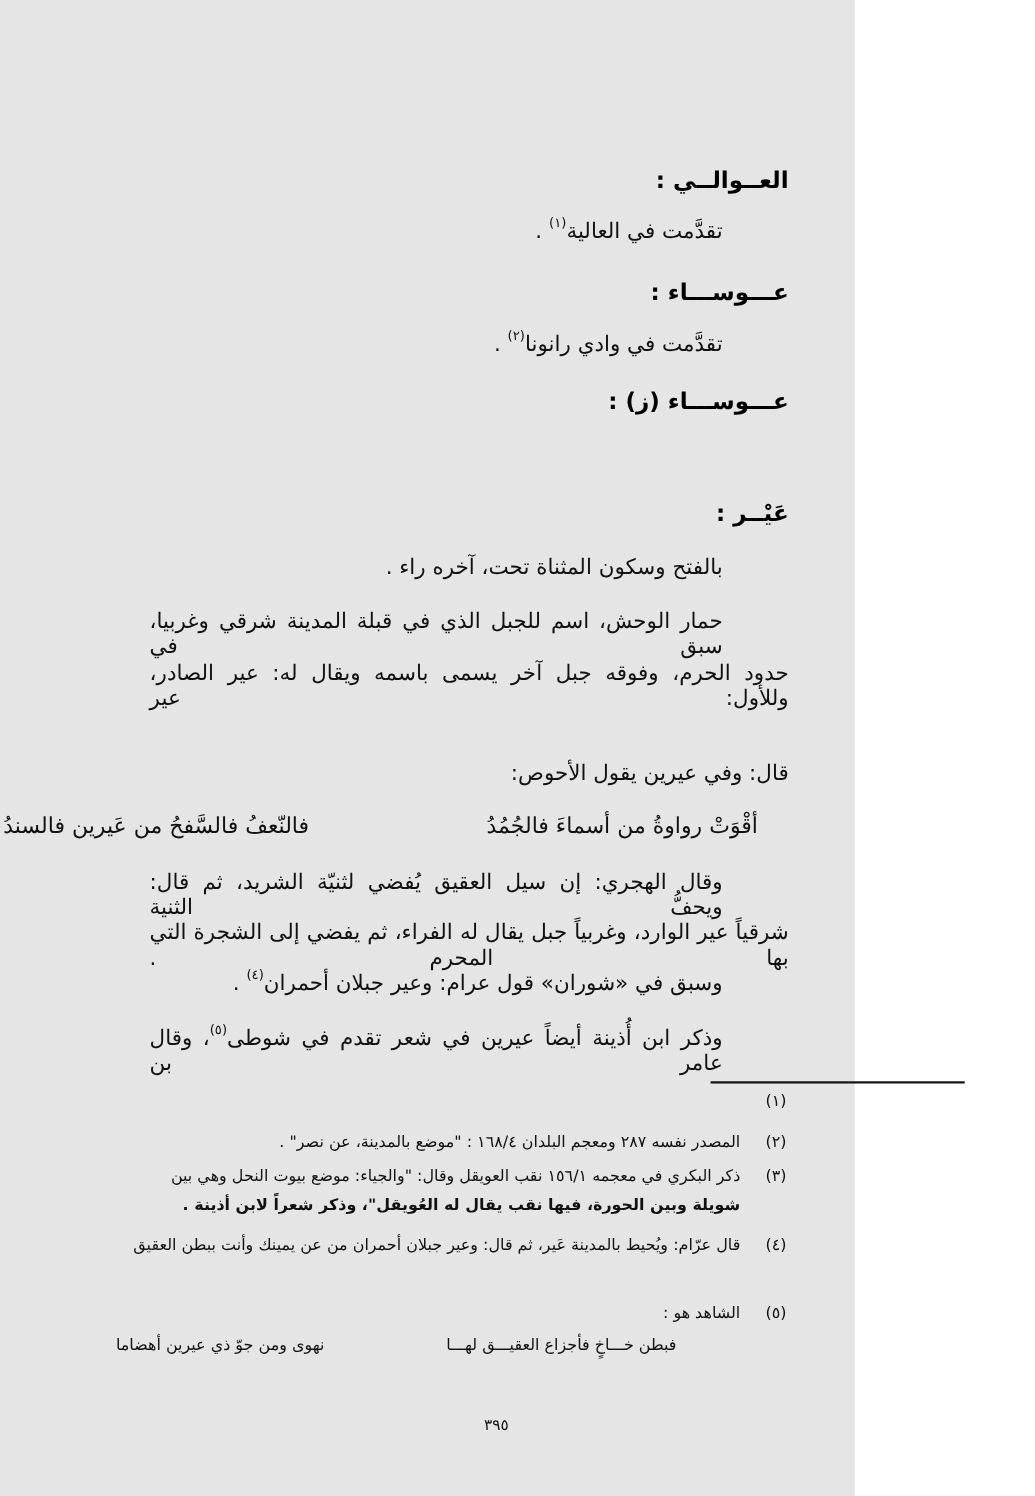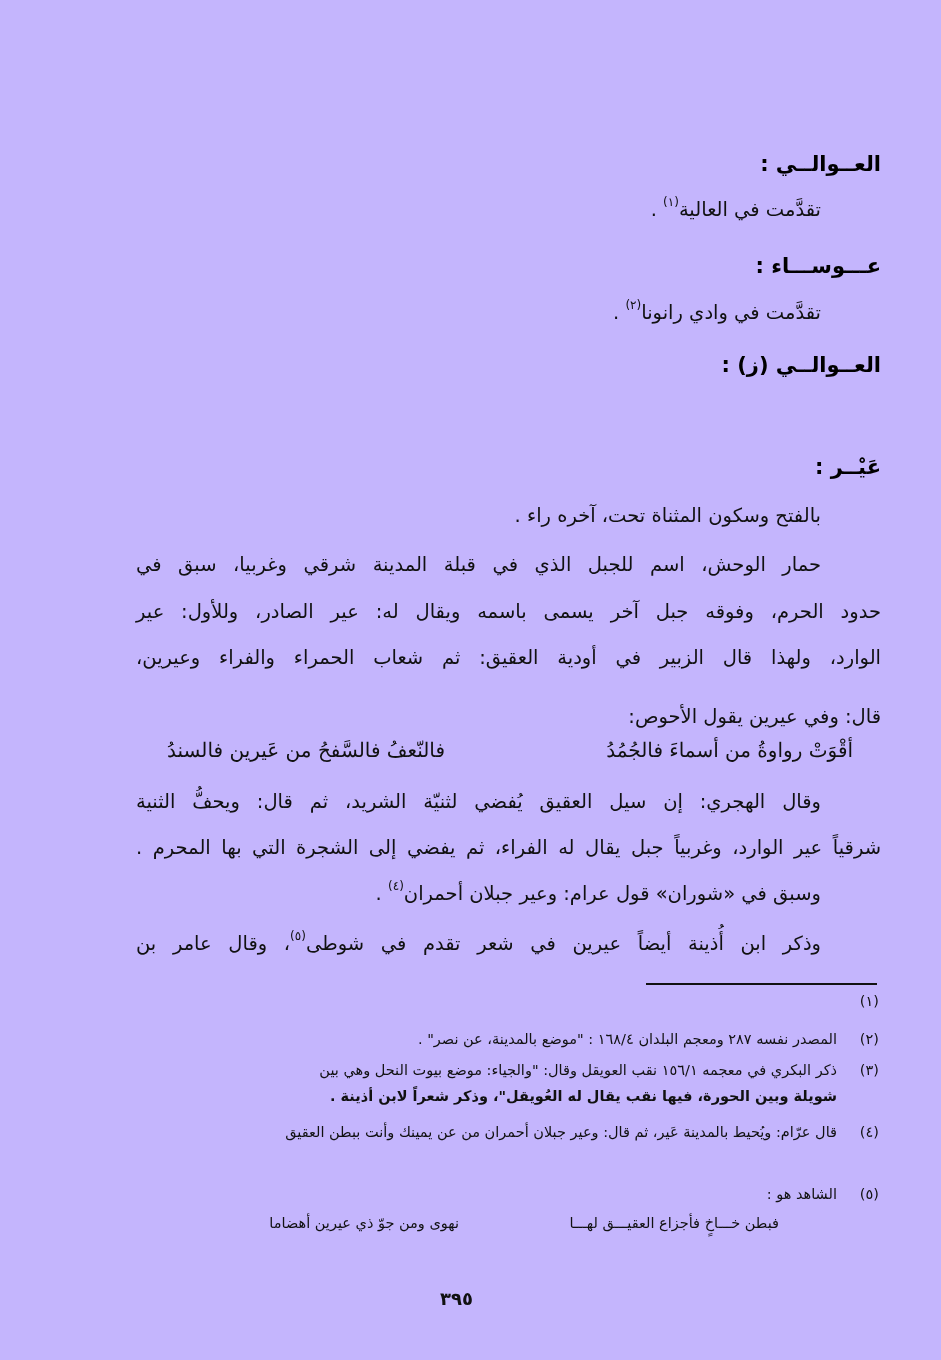--- a/index.html
+++ b/index.html
@@ -2,22 +2,22 @@
 <html lang="ar" dir="rtl"><head>
   <meta charset="utf-8">
   <style>
     html, body { margin: 0; padding: 0; background: #ffffff; }
     body {
       width: 941px; height: 1360px; position: relative; overflow: hidden;
       font-family: "DejaVu Serif", "Liberation Serif", serif;
       color: #111111;
     }
     .page {
-      position: absolute; left: 0; top: 0; width: 941px; height: 1360px;
-      background: #c4b5fd;
+      position: absolute; left: 0; top: 0; width: 777px; height: 1360px;
+      background: #e5e5e5;
     }
     .abs { position: absolute; white-space: nowrap; direction: rtl; }
     .entry-title {
       font-family: "DejaVu Sans", "Liberation Sans", sans-serif;
       font-weight: bold; font-size: 21px; color: #000;
     }
     .body-line {
       font-family: "DejaVu Sans", "Liberation Sans", sans-serif;
       font-size: 19.5px; color: #111;
     }
@@ -34,42 +34,41 @@
       background: #111;
     }
     .fn-line {
       font-family: "DejaVu Sans", "Liberation Sans", sans-serif;
       font-size: 14.5px; color: #111;
     }
     .fn-num { position: absolute; right: 0; }
     .fn-text { position: absolute; right: 42px; }
     .page-number {
       font-family: "DejaVu Sans", "Liberation Sans", sans-serif;
-      font-weight: bold; font-size: 18px; color: #111; letter-spacing: 3px; text-align: center;
+      font-weight: normal; font-size: 14px; color: #111; letter-spacing: 3px; text-align: center;
     }
   </style>
 </head>
 <body>
 
 <div class="page">
 
   <div class="abs entry-title" style="right:60px; top:152px;">العــوالــي :</div>
   <div class="abs body-line" style="right:120px; top:198px;"><span>تقدَّمت في العالية</span><sup class="fn">(١)</sup><span> .</span></div>
 
   <div class="abs entry-title" style="right:60px; top:254px;">عـــوســـاء :</div>
   <div class="abs body-line" style="right:120px; top:301px;"><span>تقدَّمت في وادي رانونا</span><sup class="fn">(٢)</sup><span> .</span></div>
 
-  <div class="abs entry-title" style="right:60px; top:353px;">العــوالــي (ز) :</div>
+  <div class="abs entry-title" style="right:60px; top:353px;">عـــوســـاء (ز) :</div>
 
   <div class="abs entry-title" style="right:60px; top:455px;">عَيْــر :</div>
   <div class="abs body-line" style="right:120px; top:504px;">بالفتح وسكون المثناة تحت، آخره راء .</div>
   <div class="abs body-line justify" style="right:120px; left:136px; top:553px;">حمار الوحش، اسم للجبل الذي في قبلة المدينة شرقي وغربيا، سبق في</div>
   <div class="abs body-line justify" style="right:60px; left:136px; top:600px;">حدود الحرم، وفوقه جبل آخر يسمى باسمه ويقال له: عير الصادر، وللأول: عير</div>
-  <div class="abs body-line justify" style="right:60px; left:136px; top:646px;">الوارد، ولهذا قال الزبير في أودية العقيق: ثم شعاب الحمراء والفراء وعيرين،</div>
-  <div class="abs body-line" style="right:60px; top:691px;margin-top:14px;">قال: وفي عيرين يقول الأحوص:</div>
+  <div class="abs body-line" style="right:60px; top:691px;">قال: وفي عيرين يقول الأحوص:</div>
 
   <div class="abs verse" style="right:88px; top:738px;">أقْوَتْ رواوةُ من أسماءَ فالجُمُدُ</div>
   <div class="abs verse" style="right:496px; top:738px;">فالنّعفُ فالسَّفحُ من عَيرين فالسندُ</div>
 
   <div class="abs body-line justify" style="right:120px; left:136px; top:790px;">وقال الهجري: إن سيل العقيق يُفضي لثنيّة الشريد، ثم قال: ويحفُّ الثنية</div>
   <div class="abs body-line justify" style="right:60px; left:136px; top:836px;">شرقياً عير الوارد، وغربياً جبل يقال له الفراء، ثم يفضي إلى الشجرة التي بها المحرم .</div>
 
   <div class="abs body-line" style="right:120px; top:882px;"><span>وسبق في «شوران» قول عرام: وعير جبلان أحمران</span><sup class="fn">(٤)</sup><span> .</span></div>
 
   <div class="abs body-line justify" style="right:120px; left:136px; top:932px;"><span>وذكر ابن أُذينة أيضاً عيرين في شعر تقدم في شوطى</span><sup class="fn">(٥)</sup><span>، وقال عامر بن</span></div>

